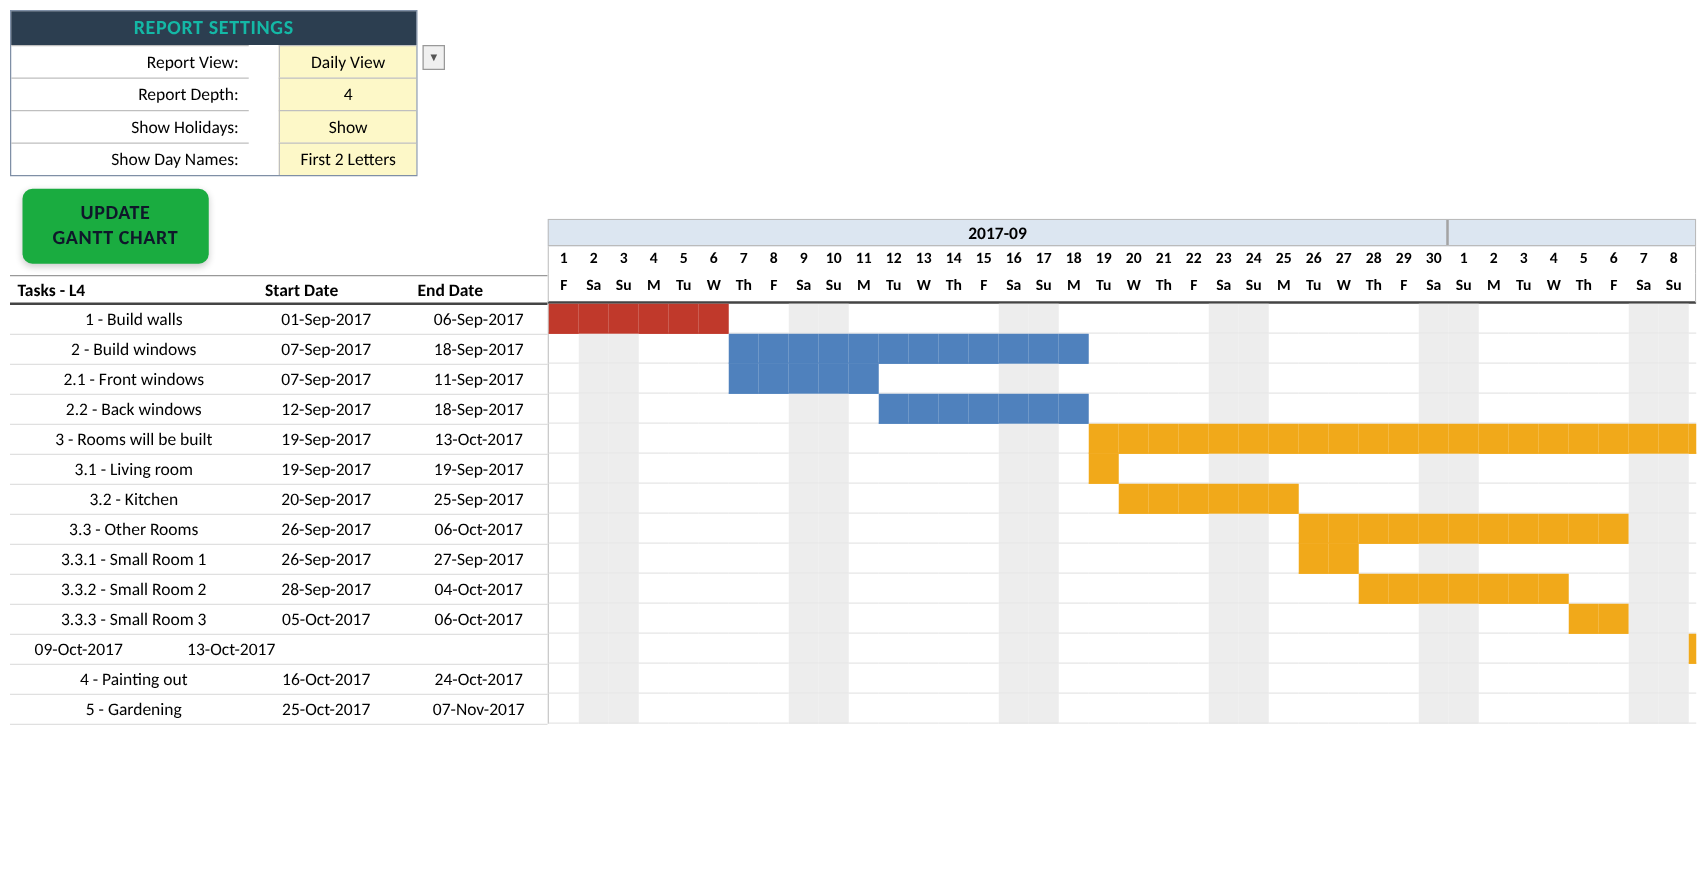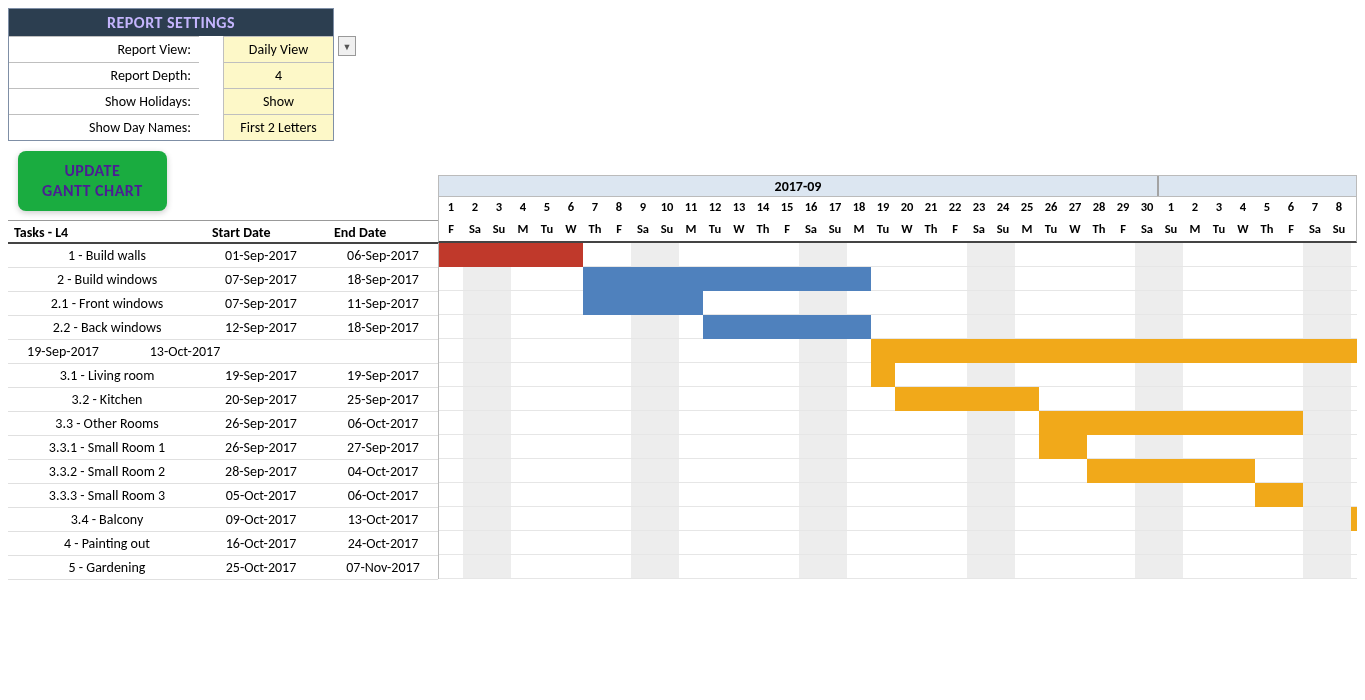--- a/index.html
+++ b/index.html
@@ -10,21 +10,21 @@
     font-size: 14px;
     color: #000;
     background: #fff;
   }
   .settings-wrap {
     display: inline-block;
     border: 1px solid #7f8fa6;
   }
   .settings-title {
     background: #2c3e50;
-    color: #c4b5fd;
+    color: #14b8a6;
     font-weight: bold;
     text-align: center;
     padding: 4px 10px;
     font-size: 16px;
     letter-spacing: 0.5px;
   }
   .settings-row {
     display: flex;
     align-items: stretch;
     gap: 24px;
@@ -55,21 +55,21 @@
     margin-top: 4px;
     font-size: 9px;
     color: #555;
     cursor: pointer;
     vertical-align: top;
   }
   .update-btn {
     display: inline-block;
     margin: 10px 0 6px 10px;
     background: #1aac40;
-    color: #4c1d95;
+    color: #0f172a;
     font-weight: bold;
     font-size: 16px;
     line-height: 1.25;
     text-align: center;
     padding: 10px 24px;
     border-radius: 8px;
     box-shadow: 0 2px 6px rgba(0,0,0,0.2);
     cursor: pointer;
     letter-spacing: 0.5px;
   }
@@ -216,20 +216,21 @@
           <div class="col-name">2.1 - Front windows</div>
           <div class="col-start">07-Sep-2017</div>
           <div class="col-end">11-Sep-2017</div>
         </div>
         <div class="task-row">
           <div class="col-name">2.2 - Back windows</div>
           <div class="col-start">12-Sep-2017</div>
           <div class="col-end">18-Sep-2017</div>
         </div>
         <div class="task-row">
+          <div class="col-name">3 - Rooms will be built</div>
           <div class="col-start">19-Sep-2017</div>
           <div class="col-end">13-Oct-2017</div>
         </div>
         <div class="task-row">
           <div class="col-name">3.1 - Living room</div>
           <div class="col-start">19-Sep-2017</div>
           <div class="col-end">19-Sep-2017</div>
         </div>
         <div class="task-row">
           <div class="col-name">3.2 - Kitchen</div>
@@ -250,21 +251,20 @@
           <div class="col-name">3.3.2 - Small Room 2</div>
           <div class="col-start">28-Sep-2017</div>
           <div class="col-end">04-Oct-2017</div>
         </div>
         <div class="task-row">
           <div class="col-name">3.3.3 - Small Room 3</div>
           <div class="col-start">05-Oct-2017</div>
           <div class="col-end">06-Oct-2017</div>
         </div>
         <div class="task-row">
-          <div class="col-name">3.4 - Balcony</div>
           <div class="col-start">09-Oct-2017</div>
           <div class="col-end">13-Oct-2017</div>
         </div>
         <div class="task-row">
           <div class="col-name">4 - Painting out</div>
           <div class="col-start">16-Oct-2017</div>
           <div class="col-end">24-Oct-2017</div>
         </div>
         <div class="task-row">
           <div class="col-name">5 - Gardening</div>

